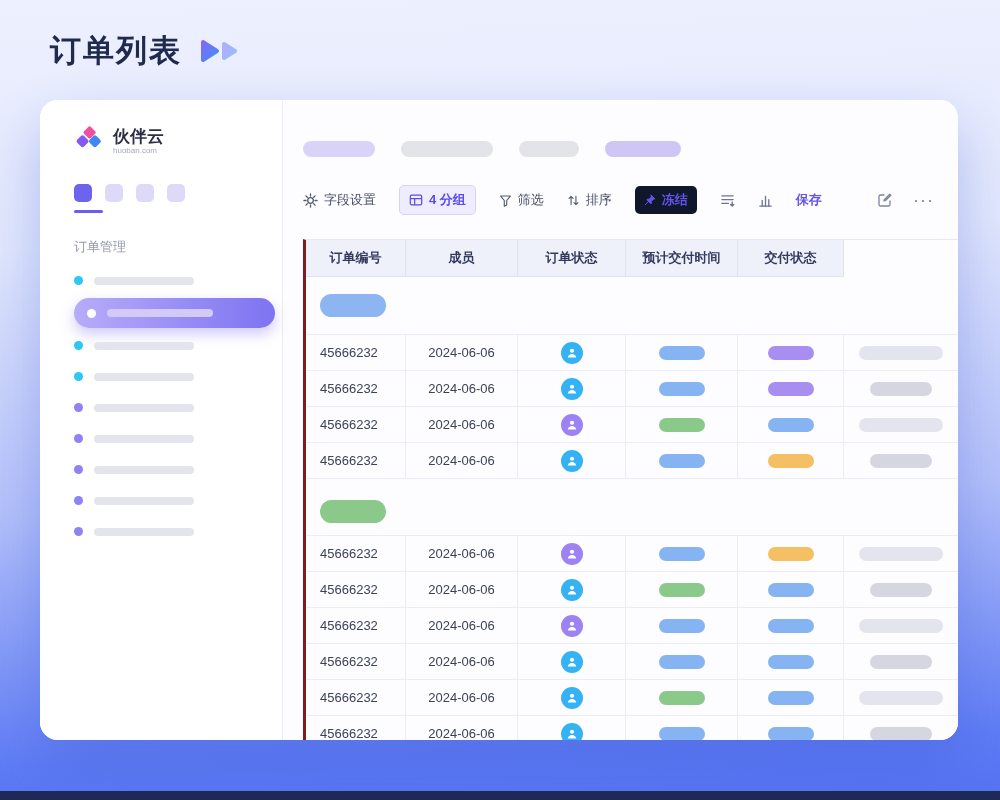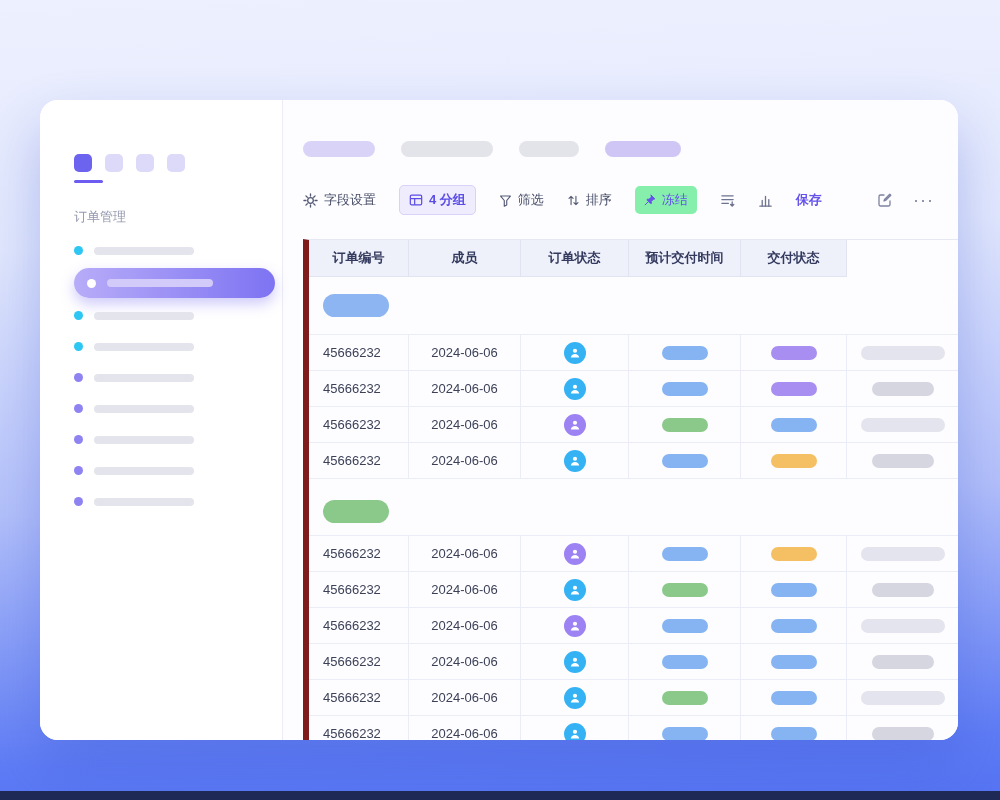--- a/index.html
+++ b/index.html
@@ -30,25 +30,25 @@
     box-shadow:0 6px 14px rgba(116,102,240,.35);}
   .side-item.active .side-dot{background:#fff;}
   .side-item.active .side-bar{background:#d2cbf9;width:106px;}
   .content{flex:1;min-width:0;padding:41px 0 0 20px;background:#fdfdff;display:flex;flex-direction:column;}
   .ph-row{display:flex;gap:26px;margin-bottom:28px;}
   .ph{height:16px;border-radius:8px;display:inline-block;}
   .toolbar{display:flex;align-items:center;gap:23px;margin-bottom:24px;font-size:13px;color:#474d68;padding-right:24px;}
   .tb-item{display:flex;align-items:center;gap:6px;white-space:nowrap;cursor:pointer;}
   .tb-box{padding:5px 9px;border-radius:5px;}
   .tb-group{background:#efedfd;border:1px solid #d8d1f8;color:#5b4ce6;font-weight:700;}
-  .tb-freeze{background:#86efac;color:#6553ea;font-weight:400;}
+  .tb-freeze{background:#0f172a;color:#6553ea;font-weight:700;}
   .tb-save{color:#6553ea;font-weight:700;}
   .tb-right{margin-left:auto;display:flex;align-items:center;gap:20px;color:#80859f;}
   .tb-more{font-size:18px;letter-spacing:1px;line-height:10px;color:#80859f;cursor:pointer;}
-  .table{border-top:1px solid #e6e8f3;border-left:6px solid #7f1d1d;text-align:right;}
+  .table{border-top:1px solid #e6e8f3;border-left:3px solid #7f1d1d;text-align:right;}
   .t-row{display:grid;grid-template-columns:100px 112px 108px 112px 106px 1fr;}
   .t-cell{display:flex;align-items:center;justify-content:center;height:35px;
     border-right:1px solid #eaecf6;border-bottom:1px solid #eaecf6;font-size:13px;color:#3c4158;}
   .t-cell:last-child{border-right:none;}
   .t-head .t-cell{height:36px;background:#eef0fa;font-weight:700;color:#333a5e;
     border-right:1px solid #e1e3f0;border-bottom:1px solid #e1e3f0;}
   .c-orderno{justify-content:flex-start;padding-left:14px;}
   .group-row{height:47px;display:flex;align-items:center;padding-left:14px;border-bottom:1px solid #eaecf6;}
   .group-row.first{height:57px;}
   .group-gap{height:9px;}
@@ -56,24 +56,48 @@
   .pill{width:46px;height:14px;border-radius:7px;display:inline-block;}
   .eta-wide{width:84px;height:14px;border-radius:7px;background:#e4e4ee;display:inline-block;}
   .eta-narrow{width:62px;height:14px;border-radius:7px;background:#d6d6e1;display:inline-block;}
   .avatar{width:22px;height:22px;border-radius:50%;display:flex;align-items:center;justify-content:center;}
 </style>
 </head>
 <body>
 
 <div class="stage">
 
+  <div class="page-header">
+    <h1 class="page-title">订单列表</h1>
+    <svg width="46" height="30" viewBox="0 0 46 30">
+      <defs>
+        <linearGradient id="pg" x1="0" y1="0" x2="1" y2="1">
+          <stop offset="0" stop-color="#7e6cf6"></stop>
+            <stop offset="1" stop-color="#418ef5"></stop>
+        </linearGradient>
+      </defs>
+      <path d="M7 6 L21 15 L7 24 Z" fill="url(#pg)" stroke="url(#pg)" stroke-width="4" stroke-linejoin="round"></path>
+      <path d="M28 8 L39 15 L28 22 Z" fill="url(#pg)" stroke="url(#pg)" stroke-width="4" stroke-linejoin="round" opacity="0.5"></path>
+    </svg>
+  </div>
 
   <div class="card">
 
     <aside class="sidebar">
+      <div class="logo-row">
+        <svg width="30" height="30" viewBox="0 0 34 34">
+          <rect x="12.2" y="1.8" width="11" height="11" rx="2.5" transform="rotate(45 17.7 7.3)" fill="#ee4f9e"></rect>
+          <rect x="4.2" y="11.8" width="11" height="11" rx="2.5" transform="rotate(45 9.7 17.3)" fill="#8458f2"></rect>
+          <rect x="18.2" y="11.8" width="11" height="11" rx="2.5" transform="rotate(45 23.7 17.3)" fill="#3f87f5"></rect>
+        </svg>
+        <div class="brand-col">
+          <span class="brand-name">伙伴云</span>
+          <span class="brand-domain">huoban.com</span>
+        </div>
+      </div>
 
       <div class="tabs-col">
         <div class="tabs-row">
           <span class="tab-sq active"></span>
           <span class="tab-sq"></span>
           <span class="tab-sq"></span>
           <span class="tab-sq"></span>
         </div>
         <div class="tab-underline"></div>
       </div>

